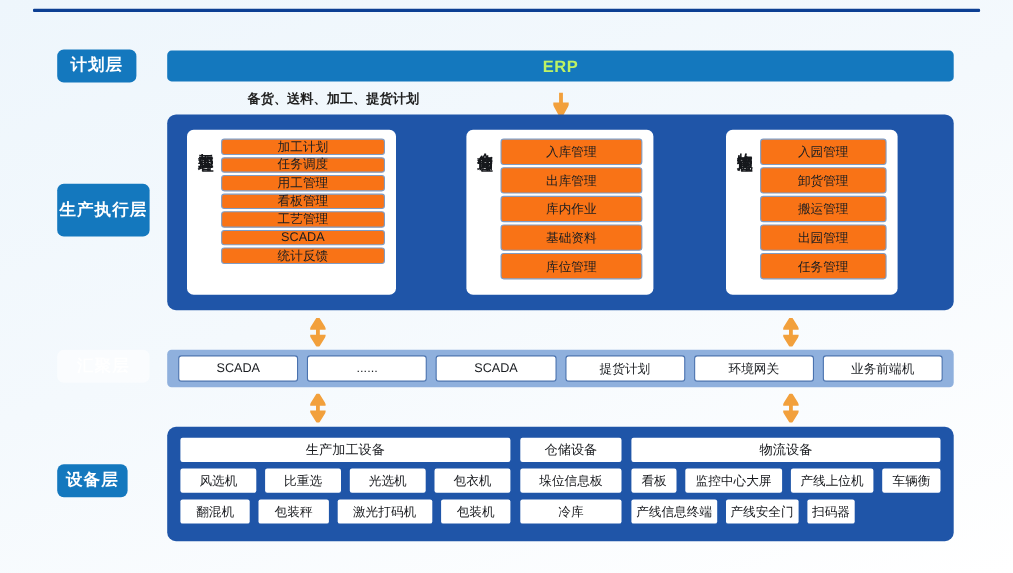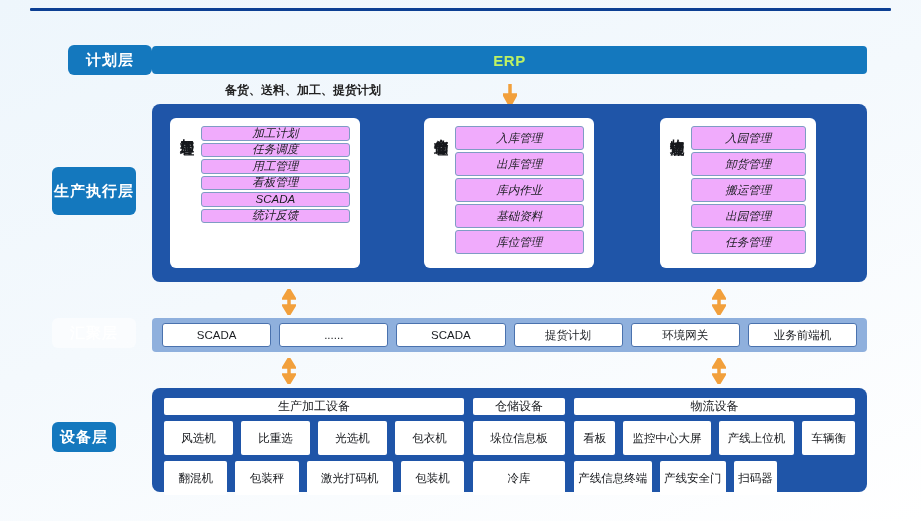--- a/index.html
+++ b/index.html
@@ -9,21 +9,21 @@
     background:linear-gradient(160deg,#eef6fc 0%,#f4f9fd 45%,#ffffff 100%);
     position:relative;
   }
   .top-rule{position:absolute;left:30px;top:8px;width:861px;height:3px;
     background:#0c3f93;border-radius:1px;}
 
   
   .chip{position:absolute;background:#1478be;border-radius:6px;color:#fff;
     display:flex;align-items:center;justify-content:center;text-align:center;
     font-size:15px;font-weight:bold;line-height:1.25;letter-spacing:1px;}
-  #chip-plan{left:68px;top:45px;width:84px;height:30px;}
+  #chip-plan{left:52px;top:45px;width:72px;height:30px;}
   #chip-exec{left:52px;top:167px;width:84px;height:48px;}
   #chip-agg{left:52px;top:318px;width:84px;height:30px;background:rgba(255,255,255,.55);
     color:rgba(255,255,255,.85);box-shadow:none;}
   #chip-dev{left:52px;top:422px;width:64px;height:30px;}
 
   
   #erp-bar{position:absolute;left:152px;top:46px;width:715px;height:28px;
     background:#1478be;border-radius:4px;color:#bef264;font-size:15px;font-weight:bold;
     display:flex;align-items:center;justify-content:center;letter-spacing:.5px;}
 
@@ -38,43 +38,43 @@
     background:#1f55a8;border-radius:8px;}
   .grp{position:absolute;top:14px;background:#fff;border-radius:6px;
     display:flex;align-items:flex-start;padding:8px 10px;box-sizing:border-box;}
   #grp-1{left:18px;width:190px;height:150px;}
   #grp-2{left:272px;width:170px;height:150px;}
   #grp-3{left:508px;width:156px;height:150px;}
   .grp-title{writing-mode:vertical-rl;text-orientation:upright;
     font-size:14px;font-weight:bold;color:#16181c;letter-spacing:1px;
     line-height:1.05;margin-right:6px;flex:0 0 auto;padding-top:2px;}
   .grp-items{flex:1 1 auto;display:flex;flex-direction:column;gap:2px;}
-  .item{border:1px solid #7f9cc4;border-radius:3px;background:#f0abfc;
+  .item{border:1px solid #7f9cc4;border-radius:3px;background:#f97316;
     font-size:11.5px;color:#1a1d21;text-align:center;box-sizing:border-box;
-    display:flex;align-items:center;justify-content:center;font-style:italic;}
+    display:flex;align-items:center;justify-content:center;}
   #grp-1 .item{height:14.5px;}
   #grp-2 .item,#grp-3 .item{height:24px;}
 
   
   #agg-band{position:absolute;left:152px;top:318px;width:715px;height:34px;
     background:#8fb0dd;border-radius:4px;display:flex;align-items:center;
     justify-content:space-between;padding:0 10px;box-sizing:border-box;gap:8px;}
   .agg-item{flex:1 1 0;height:22px;background:#fff;border:1px solid #4a72ae;
     border-radius:3px;font-size:11.5px;color:#1a1d21;
     display:flex;align-items:center;justify-content:center;}
 
   
   #dev-panel{position:absolute;left:152px;top:388px;width:715px;height:104px;
     background:#1f55a8;border-radius:8px;padding:10px 12px;box-sizing:border-box;
     display:flex;gap:9px;}
   .dev-col{display:flex;flex-direction:column;gap:6px;}
   .dev-head{height:22px;background:#fff;border-radius:2px;font-size:12px;
     color:#16181c;display:flex;align-items:center;justify-content:center;}
   .dev-row{display:flex;gap:8px;}
-  .dev-cell{height:34px;background:#fff;border-radius:2px;font-size:11.5px;
+  .dev-cell{height:22px;background:#fff;border-radius:2px;font-size:11.5px;
     color:#16181c;display:flex;align-items:center;justify-content:center;
     padding:0 4px;box-sizing:border-box;white-space:nowrap;flex:1 1 auto;}
   #dev-col-prod{flex:0 0 300px;}
   #dev-col-wh{flex:0 0 92px;}
   #dev-col-log{flex:1 1 auto;}
 </style>
 </head>
 <body>
 
 <div class="top-rule"></div>
@@ -101,20 +101,21 @@
 </svg>
 
 <div id="exec-panel">
   <div class="grp" id="grp-1">
     <div class="grp-title">加工管理</div>
     <div class="grp-items">
       <div class="item">加工计划</div>
       <div class="item">任务调度</div>
       <div class="item">用工管理</div>
       <div class="item">看板管理</div>
+      <div class="item">工艺管理</div>
       <div class="item">SCADA</div>
       <div class="item">统计反馈</div>
     </div>
   </div>
   <div class="grp" id="grp-2">
     <div class="grp-title">仓储管理</div>
     <div class="grp-items">
       <div class="item">入库管理</div>
       <div class="item">出库管理</div>
       <div class="item">库内作业</div>

